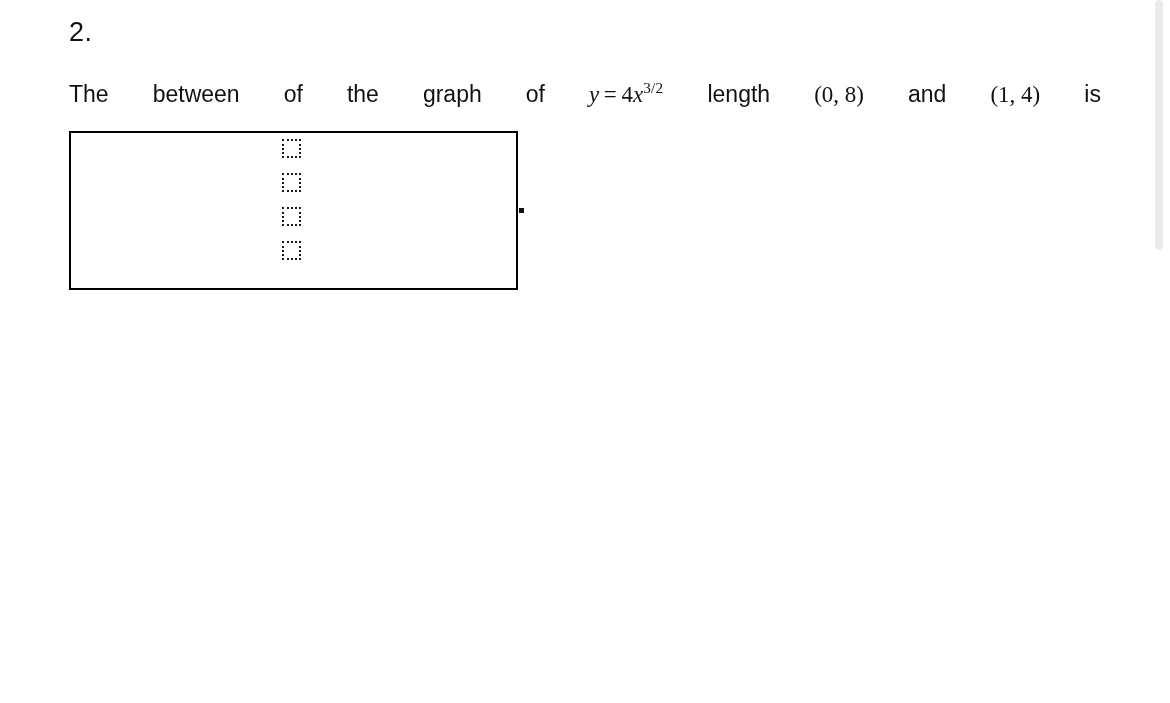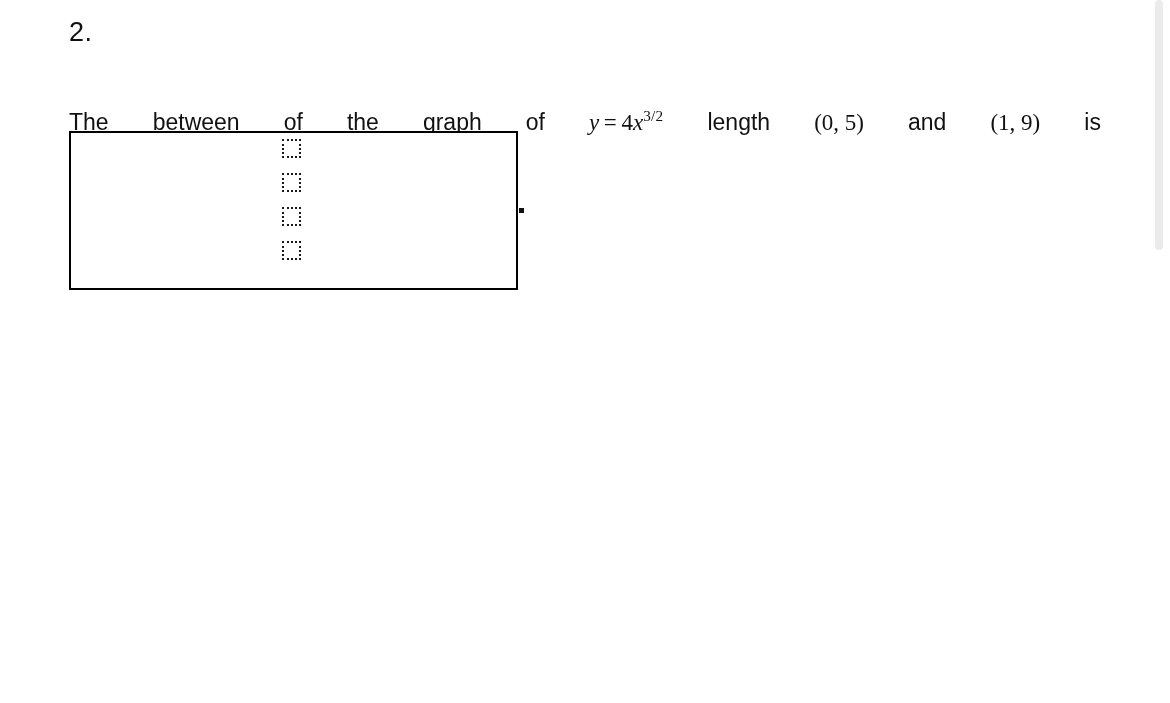--- a/index.html
+++ b/index.html
@@ -32,21 +32,21 @@
     line-height: 32px;
     font-family: "Liberation Sans", sans-serif;
     color: #111111;
     letter-spacing: 0.5px;
   }
 
   
   .question-line {
     position: absolute;
     left: 69px;
-    top: 108px;
+    top: 80px;
     width: 1032px;
     height: 34px;
     display: flex;
     flex-direction: row;
     align-items: baseline;
     justify-content: space-between;
     white-space: nowrap;
   }
   .qword {
     font-family: "Liberation Sans", sans-serif;
@@ -151,23 +151,23 @@
     <span class="qword">The</span>
     <span class="qword">between</span>
     <span class="qword">of</span>
     <span class="qword">the</span>
     <span class="qword">graph</span>
     <span class="qword">of</span>
 
     <span class="qmath"><span class="var">y</span> <span class="op">=</span> <span class="num">4</span><span class="var">x</span><sup>3/2</sup></span>
 
     <span class="qword">length</span>
-    <span class="coord">(0, 5)</span>
+    <span class="coord">(0, 8)</span>
     <span class="qword">and</span>
-    <span class="coord">(1, 9)</span>
+    <span class="coord">(1, 4)</span>
     <span class="qword">is</span>
   </div>
 
   <div class="answer-box"></div>
 
   <div class="placeholder-stack">
     <div class="placeholder-box"></div>
     <div class="placeholder-box"></div>
     <div class="placeholder-box"></div>
     <div class="placeholder-box"></div>

